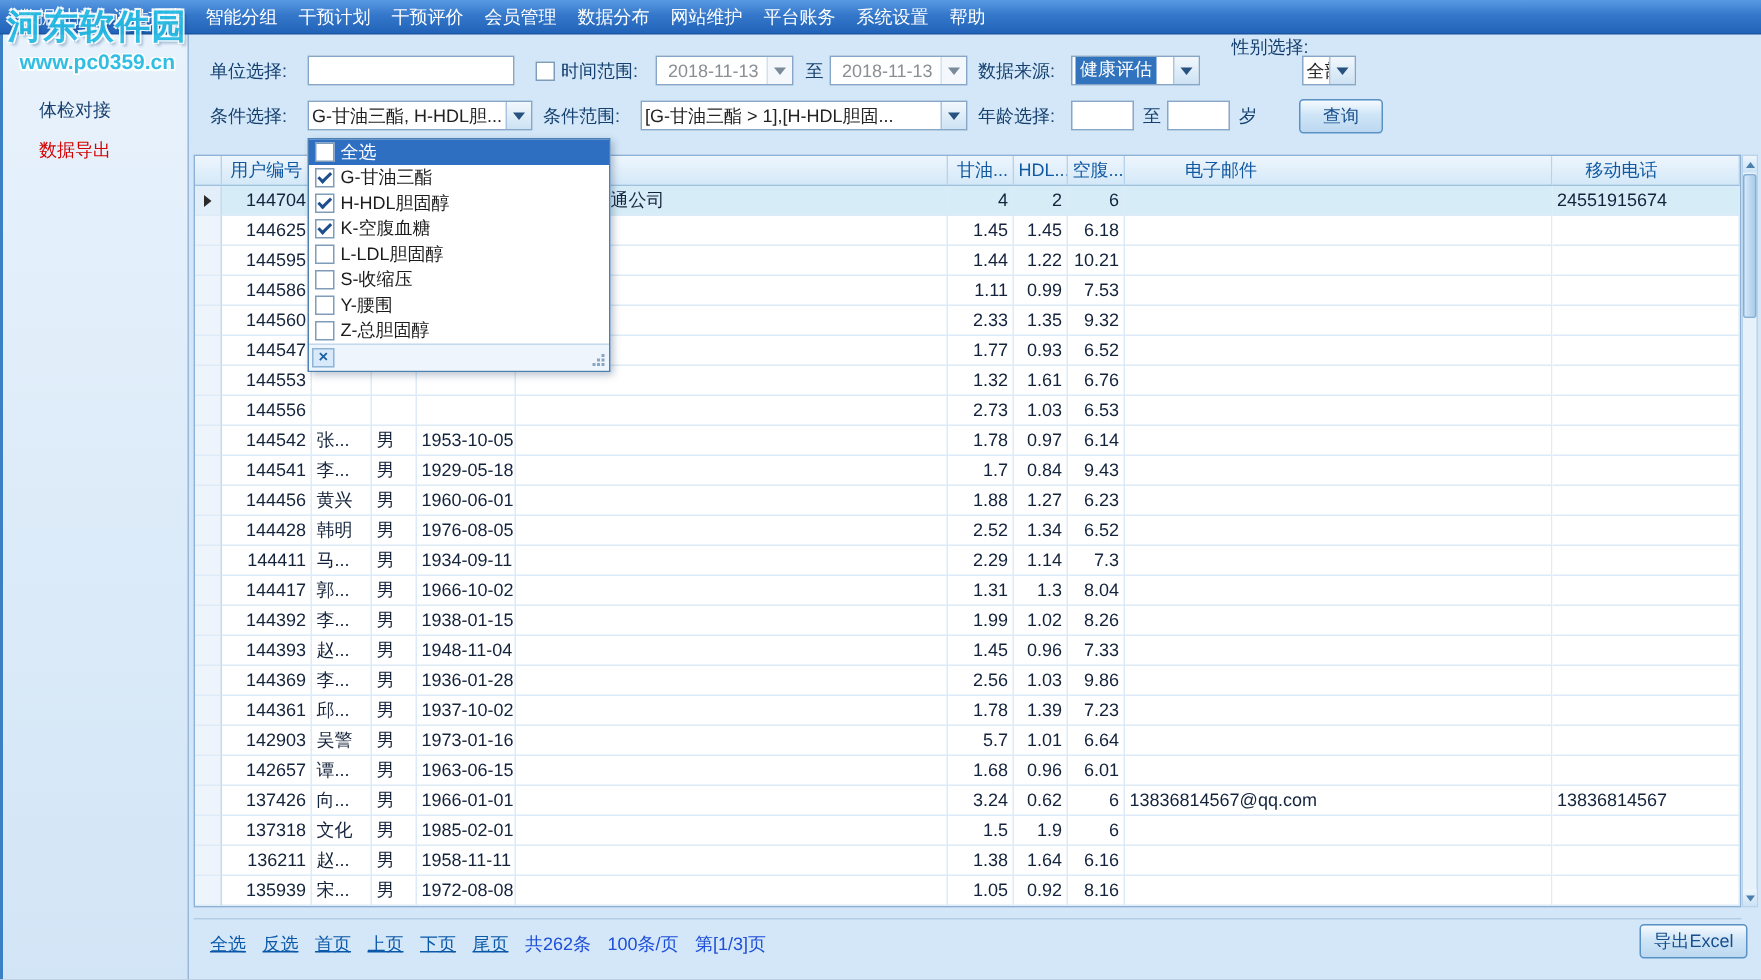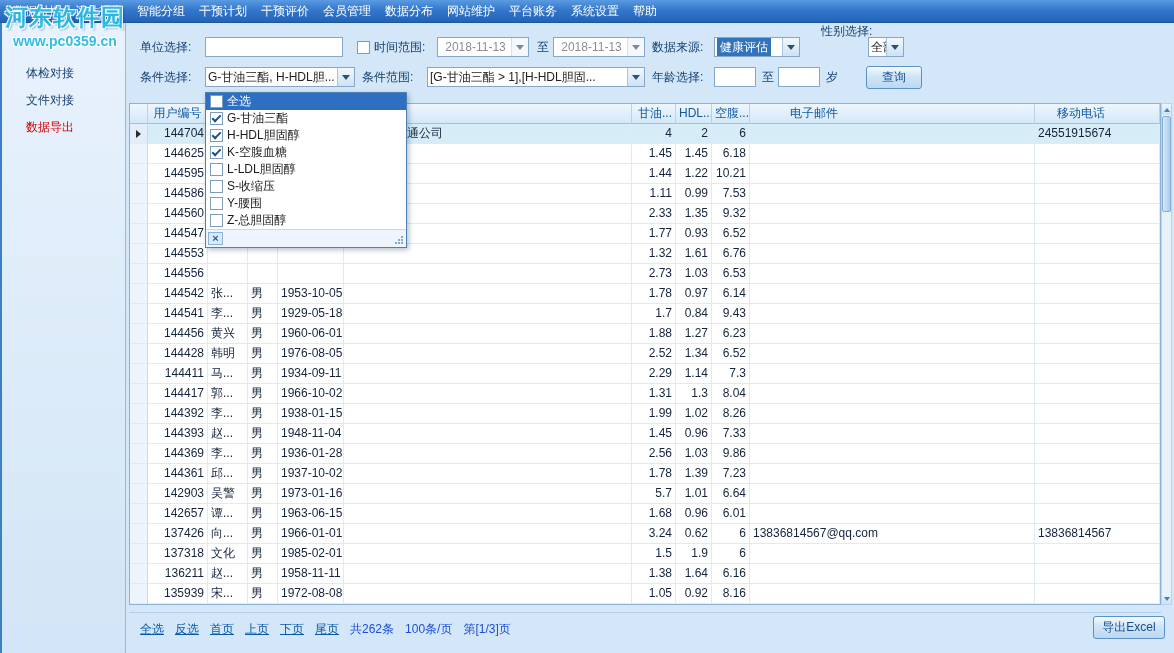--- a/index.html
+++ b/index.html
@@ -137,21 +137,20 @@
       <div class="menu-item">系统设置</div>
 
       <div class="menu-item">帮助</div>
 
   </div>
 
   <div class="sidebar">
 
       <div class="sidebar-item">体检对接</div>
 
-      <div class="sidebar-item">文件对接</div>
 
       <div class="sidebar-item red">数据导出</div>
 
   </div>
 
   <span class="flabel" style="left:140px;top:36px;">单位选择:</span>
   <input class="tbox" style="left: 205px; top: 37px; width: 138px;" value="">
   <span class="cb" style="left:357px;top:41px;"></span>
   <span class="flabel" style="left:374px;top:36px;">时间范围:</span>
   <div class="combo date" style="left:437px;top:37px;width:92px;">
@@ -161,21 +160,21 @@
       </span>
   </div>
   <span class="flabel" style="left:537px;top:36px;">至</span>
   <div class="combo date" style="left:553px;top:37px;width:92px;">
     <span class="combo-text">2018-11-13</span>
     <span class="combo-btn">
         <i class="tri"></i>
       </span>
   </div>
   <span class="flabel" style="left:652px;top:36px;">数据来源:</span>
-  <div class="combo" style="left:714px;top:37px;width:86px;">
+  <div class="combo" style="left:714px;top:37px;width:86px;align-items:flex-end;">
     <span class="combo-text hl">健康评估</span>
     <span class="combo-btn">
         <i class="tri"></i>
       </span>
   </div>
   <span class="flabel" style="left:806px;top:20px;margin-left:15px;">性别选择:</span>
   <div class="combo" style="left:868px;top:37px;width:36px;">
     <span class="combo-text">全部</span>
     <span class="combo-btn">
         <i class="tri"></i>

